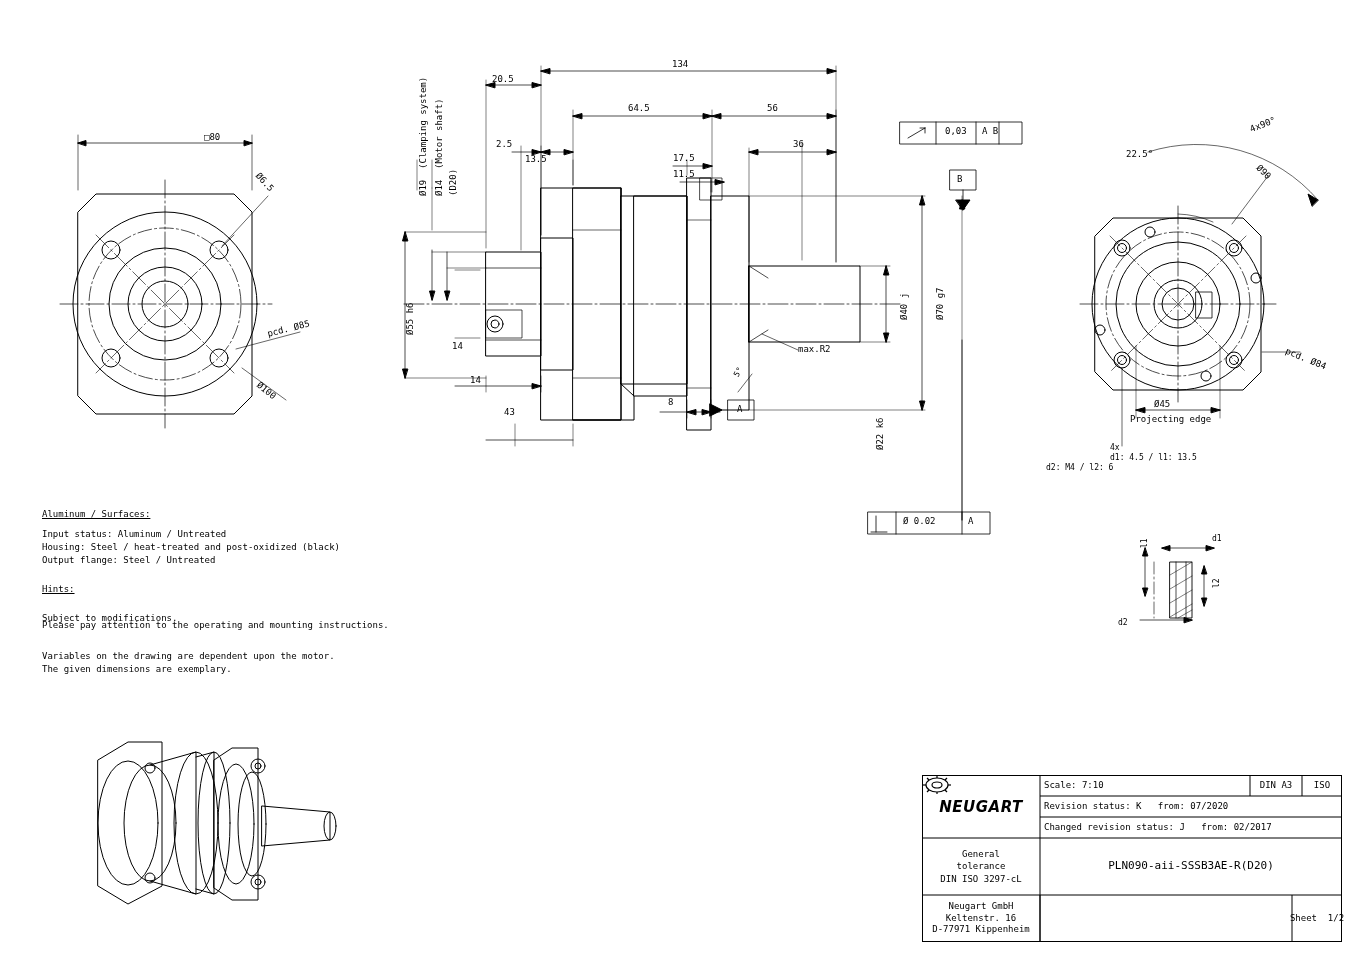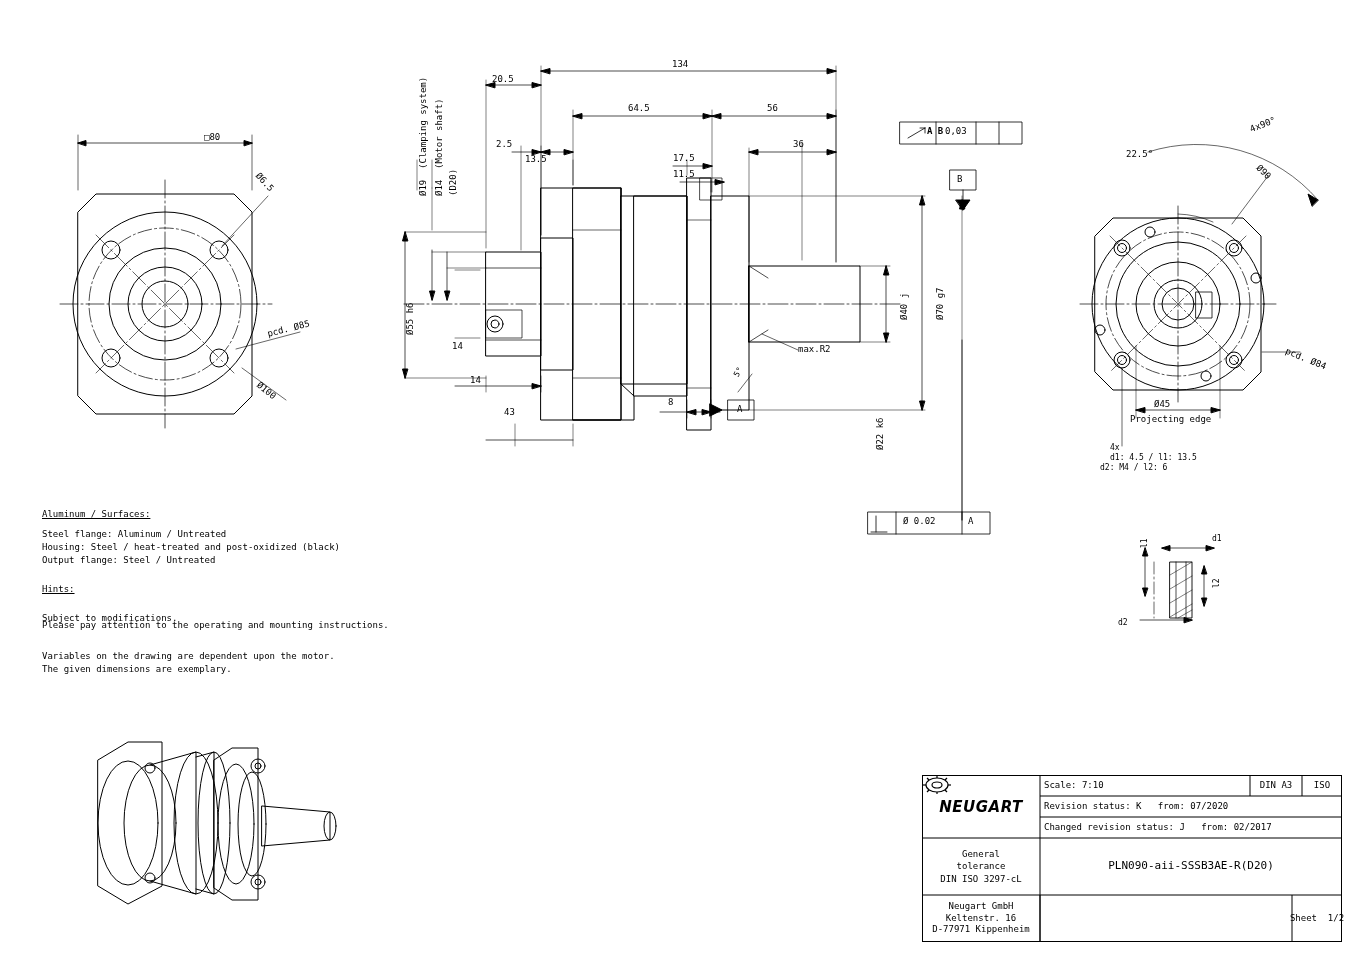--- a/index.html
+++ b/index.html
@@ -353,41 +353,41 @@
 <div class="t s9 rot90" style="left:898px;top:320px;">Ø40 j</div>
 <div class="t s9 rot90" style="left:934px;top:320px;">Ø70 g7</div>
 <div class="t s9 rot90" style="left:874px;top:450px;">Ø22 k6</div>
 
 <div class="t s9" style="left:798px;top:343px;">max.R2</div>
 <div class="t s8" style="left:732px;top:374px;transform:rotate(-60deg);transform-origin:0 0;">5°</div>
 
 <div class="t s9" style="left:957px;top:173px;">B</div>
 <div class="t s9" style="left:737px;top:403px;">A</div>
 <div class="t s9" style="left:945px;top:125px;">0,03</div>
-<div class="t s9" style="left:927px;top:125px;font-weight:bold;">A B</div>
+<div class="t s9" style="left:982px;top:125px;">A B</div>
 <div class="t s9" style="left:903px;top:515px;">Ø 0.02</div>
 <div class="t s9" style="left:968px;top:515px;">A</div>
 
 <div class="t s9" style="left:1248px;top:124px;transform:rotate(-22deg);transform-origin:0 0;">4x90°</div>
 <div class="t s9" style="left:1126px;top:148px;">22.5°</div>
 <div class="t s9" style="left:1262px;top:162px;transform:rotate(44deg);transform-origin:0 0;">Ø90</div>
 <div class="t s9" style="left:1288px;top:345px;transform:rotate(22deg);transform-origin:0 0;">pcd. Ø84</div>
 <div class="t s9" style="left:1154px;top:398px;">Ø45</div>
 <div class="t s9" style="left:1130px;top:413px;">Projecting edge</div>
 <div class="t s8" style="left:1110px;top:443px;">4x</div>
 <div class="t s8" style="left:1110px;top:453px;">d1: 4.5 / l1: 13.5</div>
-<div class="t s8" style="left:1100px;top:463px;">d2: M4 / l2: 6</div>
+<div class="t s8" style="left:1046px;top:463px;">d2: M4 / l2: 6</div>
 
 <div class="t s8 rot90" style="left:1140px;top:548px;">l1</div>
 <div class="t s8 rot90" style="left:1212px;top:588px;">l2</div>
 <div class="t s8" style="left:1212px;top:534px;">d1</div>
 <div class="t s8" style="left:1118px;top:618px;">d2</div>
 
 <div class="t s9 u" style="left:42px;top:508px;">Aluminum / Surfaces:</div>
-<div class="t s9" style="left:42px;top:528px;">Steel flange: Aluminum / Untreated</div>
+<div class="t s9" style="left:42px;top:528px;">Input status: Aluminum / Untreated</div>
 <div class="t s9" style="left:42px;top:541px;">Housing: Steel / heat-treated and post-oxidized (black)</div>
 <div class="t s9" style="left:42px;top:554px;">Output flange: Steel / Untreated</div>
 
 <div class="t s9 u" style="left:42px;top:583px;">Hints:</div>
 <div class="t s9" style="left:42px;top:619px;">Please pay attention to the operating and mounting instructions.</div>
 <div class="t s9" style="left:42px;top:612px;">Subject to modifications.</div>
 <div class="t s9" style="left:42px;top:650px;">Variables on the drawing are dependent upon the motor.</div>
 <div class="t s9" style="left:42px;top:663px;">The given dimensions are exemplary.</div>
 
 <div id="title-block">

